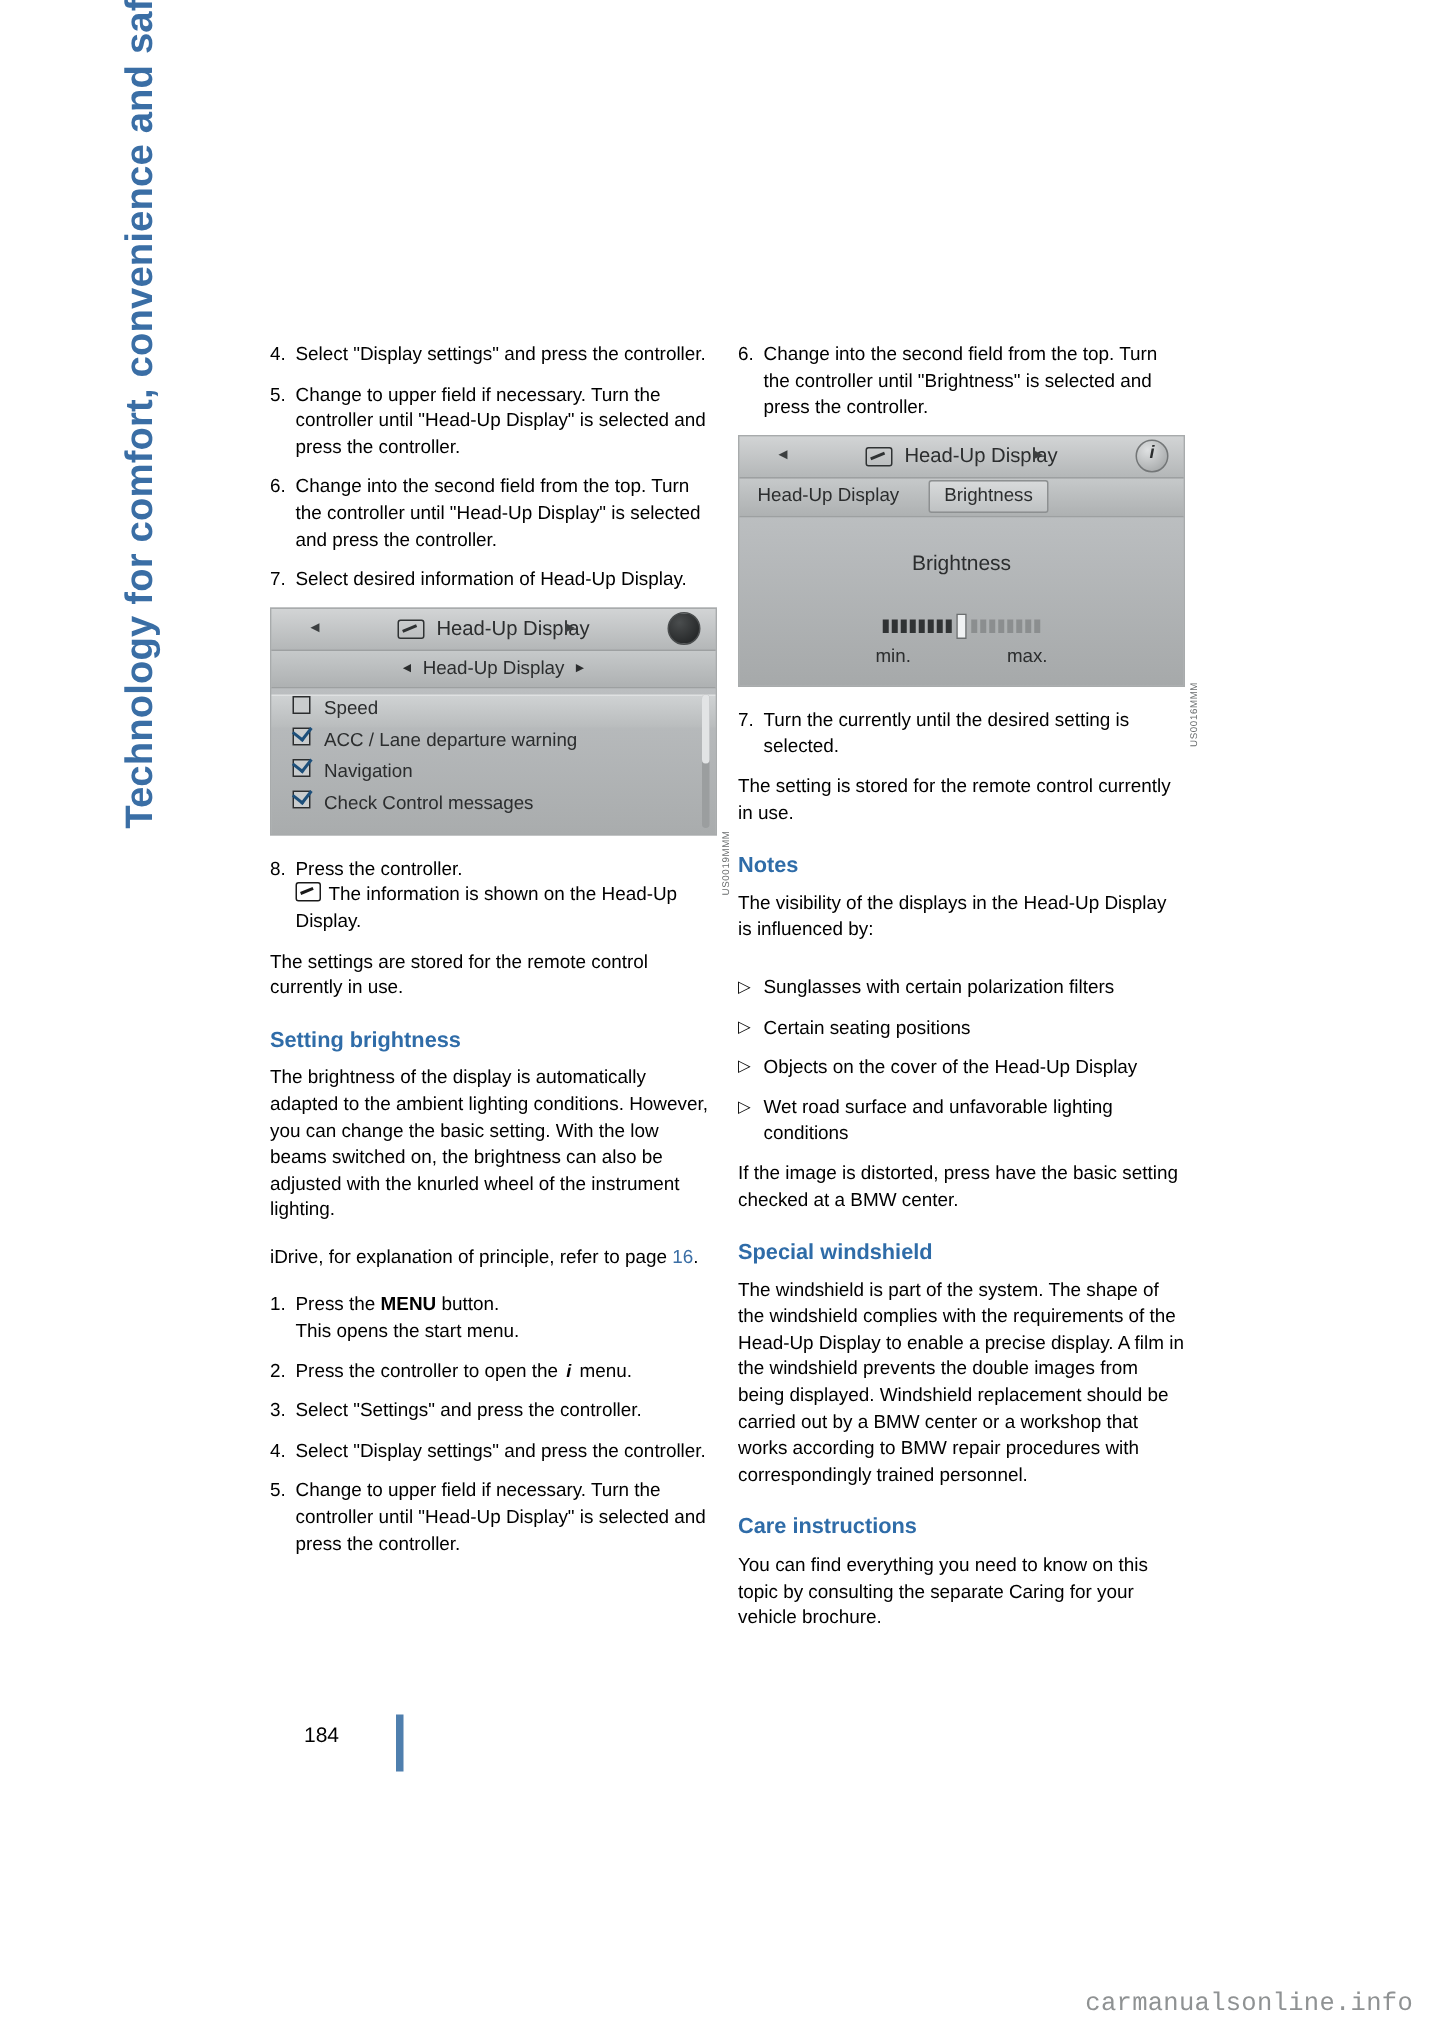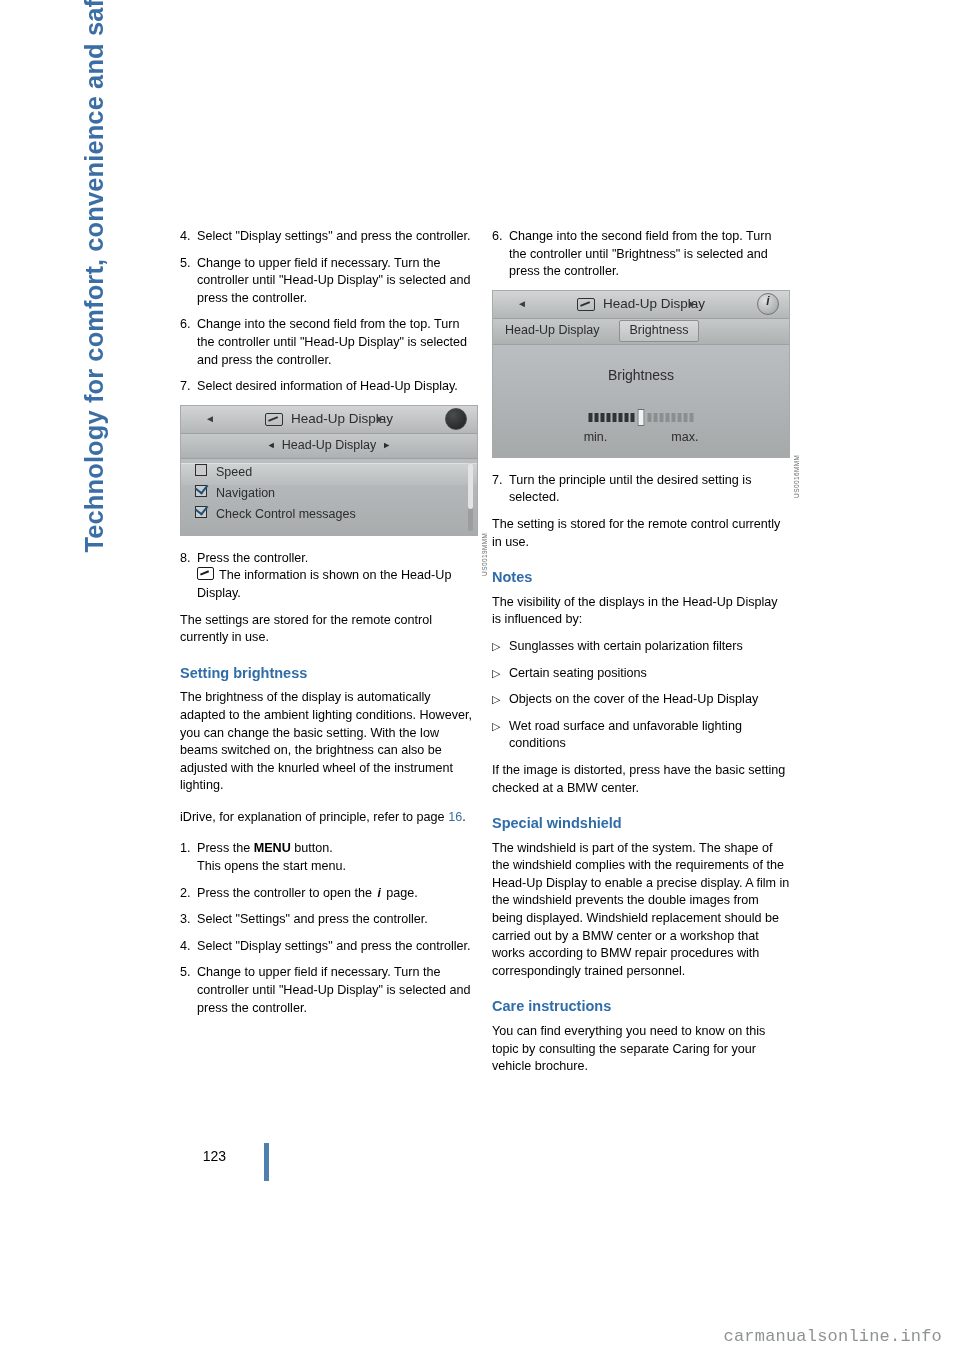--- a/index.html
+++ b/index.html
@@ -63,21 +63,21 @@
     width: 17px;
     flex: 0 0 17px;
     font-size: 11px;
     color: #000;
   }
   .row .txt { flex: 1 1 auto; }
 
   p.para {
     margin: 0 0 14px 0;
   }
-  p.para.tight { margin-bottom: 9px; }
+  p.para.tight { margin-bottom: 21px; }
 
   h2.head {
     color: #2f6ca8;
     font-size: 14.5px;
     font-weight: bold;
     margin: 18px 0 7px 0;
   }
 
   
   .screenshot {
@@ -388,20 +388,24 @@
       </div>
       <div class="sc-subbar">
         <span class="chev">◄</span>
         <span>Head-Up Display</span>
         <span class="chev">►</span>
       </div>
       <div class="sc-body">
         <div class="sc-item sel">
           <span class="box-ico"></span>
           <span>Speed</span>
+        </div>
+        <div class="sc-item">
+          <span class="check-ico"></span>
+          <span>ACC / Lane departure warning</span>
         </div>
         <div class="sc-item">
           <span class="check-ico"></span>
           <span>Navigation</span>
         </div>
         <div class="sc-item">
           <span class="check-ico"></span>
           <span>Check Control messages</span>
         </div>
         <div class="sc-scroll">
@@ -433,21 +437,21 @@
       <div class="num">1.</div>
       <div class="txt">
         <span>Press the </span><span class="bold">MENU</span><span> button.</span><br>
         <span>This opens the start menu.</span>
       </div>
     </div>
 
     <div class="row">
       <div class="num">2.</div>
       <div class="txt">
-        <span>Press the controller to open the </span><span class="ico-info">i</span><span> page.</span>
+        <span>Press the controller to open the </span><span class="ico-info">i</span><span> menu.</span>
       </div>
     </div>
 
     <div class="row">
       <div class="num">3.</div>
       <div class="txt">Select "Settings" and press the controller.</div>
     </div>
     <div class="row">
       <div class="num">4.</div>
       <div class="txt">Select "Display settings" and press the controller.</div>
@@ -506,21 +510,21 @@
         <div class="br-minmax">
           <span>min.</span>
           <span>max.</span>
         </div>
       </div>
       <div class="sc-caption">US0016MMM</div>
     </div>
 
     <div class="row">
       <div class="num">7.</div>
-      <div class="txt">Turn the principle until the desired setting is selected.</div>
+      <div class="txt">Turn the currently until the desired setting is selected.</div>
     </div>
 
     <p class="para">The setting is stored for the remote control currently in use.</p>
 
     <h2 class="head">Notes</h2>
     <p class="para tight">The visibility of the displays in the Head-Up Display is influenced by:</p>
 
     <div class="row">
       <div class="bullet">▷</div>
       <div class="txt">Sunglasses with certain polarization filters</div>
@@ -541,17 +545,17 @@
     <p class="para"> If the image is distorted, press have the basic setting checked at a BMW center.</p>
 
     <h2 class="head">Special windshield</h2>
     <p class="para">The windshield is part of the system. The shape of the windshield complies with the requirements of the Head-Up Display to enable a precise display. A film in the windshield prevents the double images from being displayed. Windshield replacement should be carried out by a BMW center or a workshop that works according to BMW repair procedures with correspondingly trained personnel.</p>
 
     <h2 class="head">Care instructions</h2>
     <p class="para">You can find everything you need to know on this topic by consulting the separate Caring for your vehicle brochure.</p>
 
   </div>
 
-  <div class="folio">123</div>
+  <div class="folio">184</div>
   <div class="folio-bar"></div>
   <div class="watermark">carmanualsonline.info</div>
 
 </div>
 
 </body></html>

